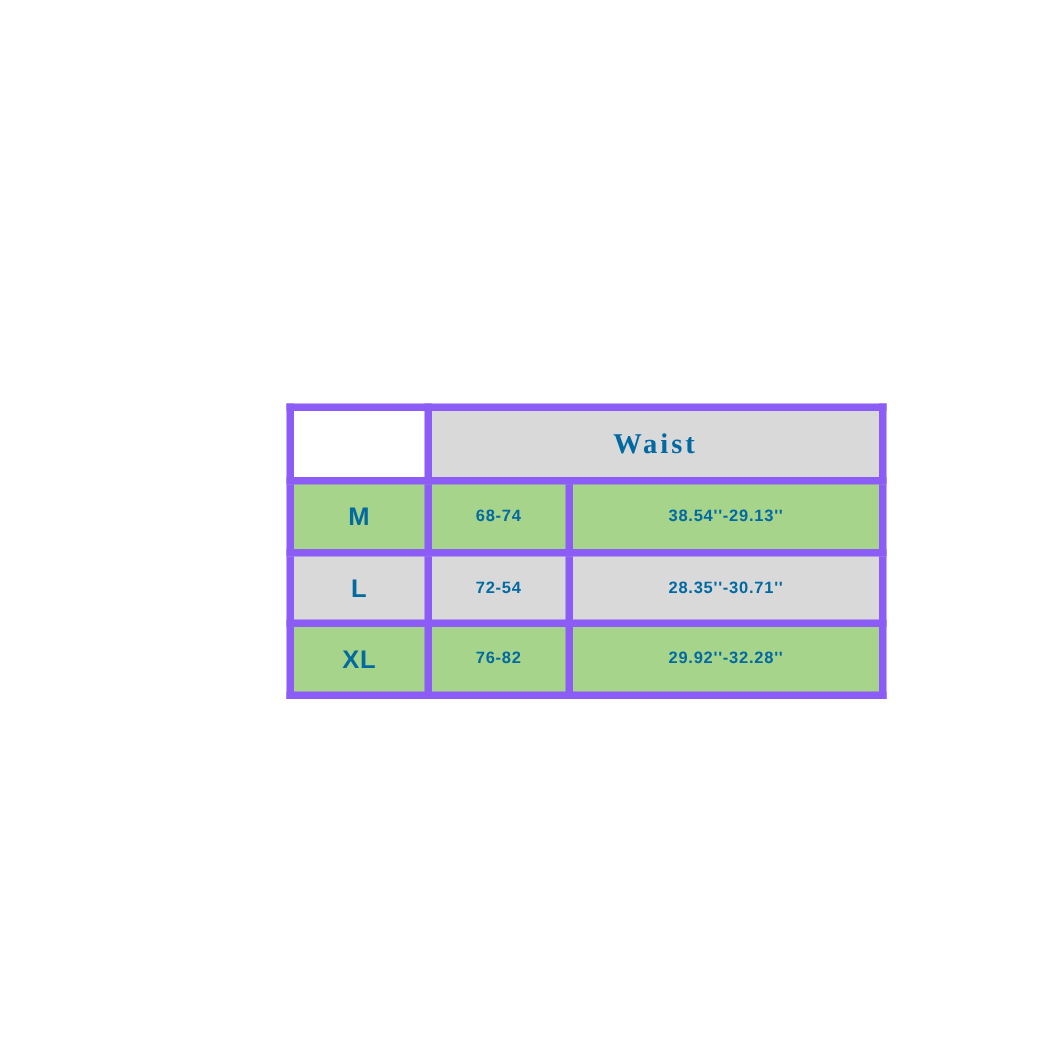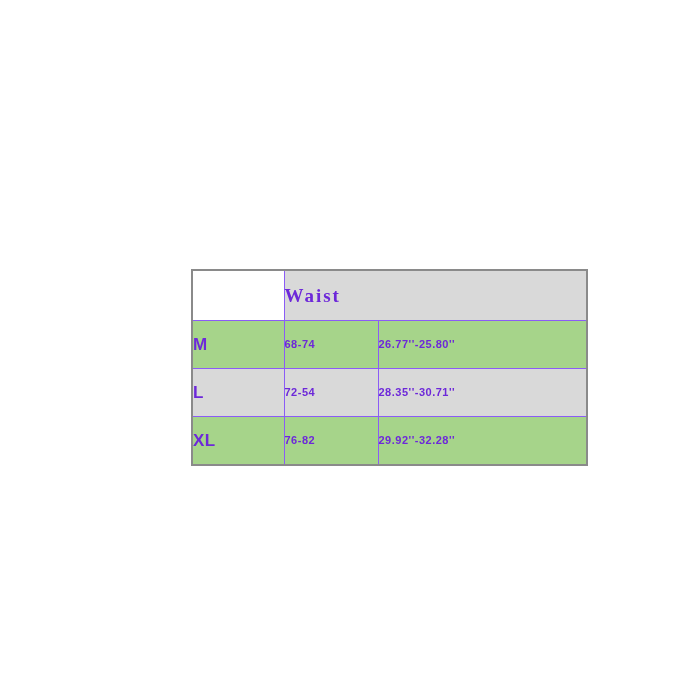--- a/index.html
+++ b/index.html
@@ -27,24 +27,25 @@
   table.size-table {
     width: 395px;
     height: 197px;
     border-collapse: collapse;
     table-layout: fixed;
     border: 2px solid #8a8a8a;
     background: #ffffff;
   }
 
   table.size-table td {
-    border: 1px solid #8b5cf6;
+    border: 5px solid #8b5cf6;
+    text-align: center;
     vertical-align: middle;
     padding: 0;
-    color: #6d28d9;
+    color: #0369a1;
     line-height: 1;
     white-space: nowrap;
   }
 
   
   col.c-size  { width: 92px; }
   col.c-cm    { width: 94px; }
   col.c-inch  { width: 209px; }
 
   
@@ -95,21 +96,21 @@
     </colgroup>
     <tbody>
       <tr class="r-title">
         <td class="fill-white"></td>
         <td class="fill-gray hdr-waist" colspan="2">Waist</td>
       </tr>
 
       <tr class="r-data">
         <td class="fill-green cell-size">M</td>
         <td class="fill-green cell-val">68-74</td>
-        <td class="fill-green cell-val">26.77''-25.80''</td>
+        <td class="fill-green cell-val">38.54''-29.13''</td>
       </tr>
 
       <tr class="r-data">
         <td class="fill-gray cell-size">L</td>
         <td class="fill-gray cell-val">72-54</td>
         <td class="fill-gray cell-val">28.35''-30.71''</td>
       </tr>
 
       <tr class="r-data">
         <td class="fill-green cell-size">XL</td>

